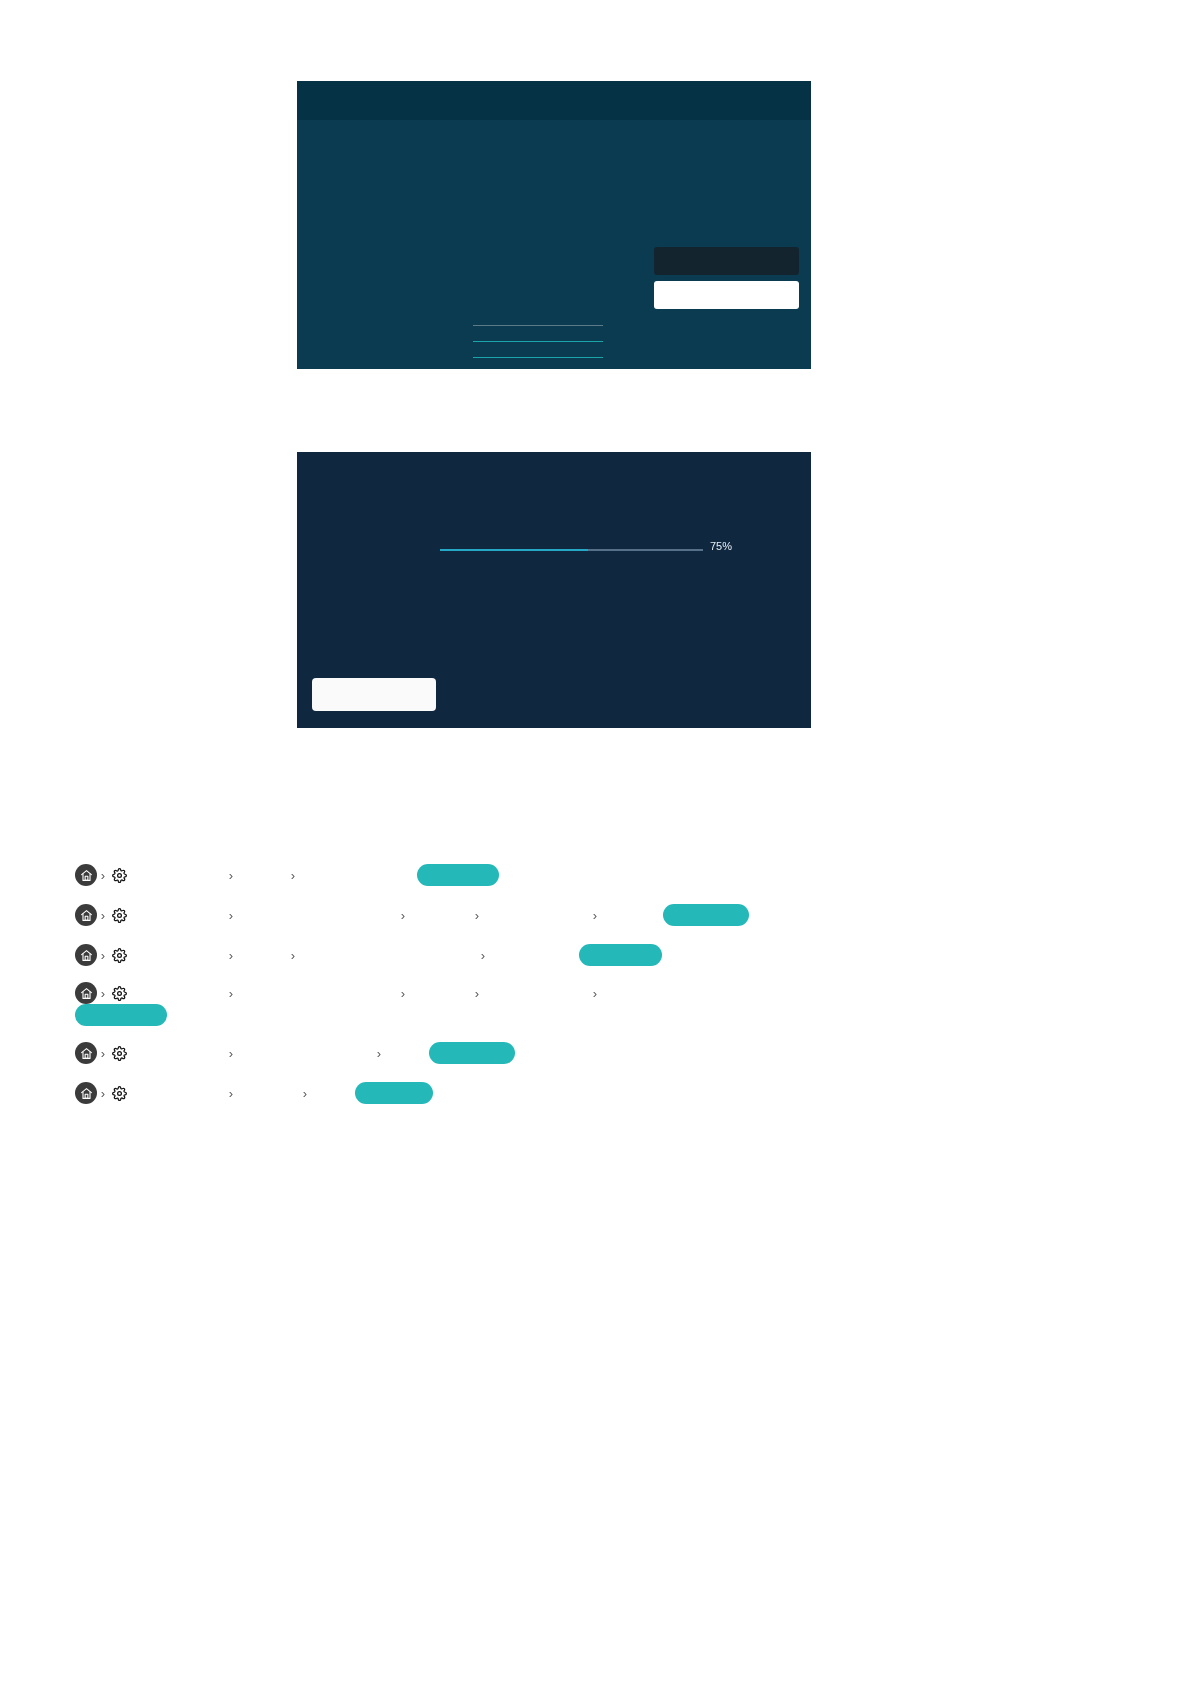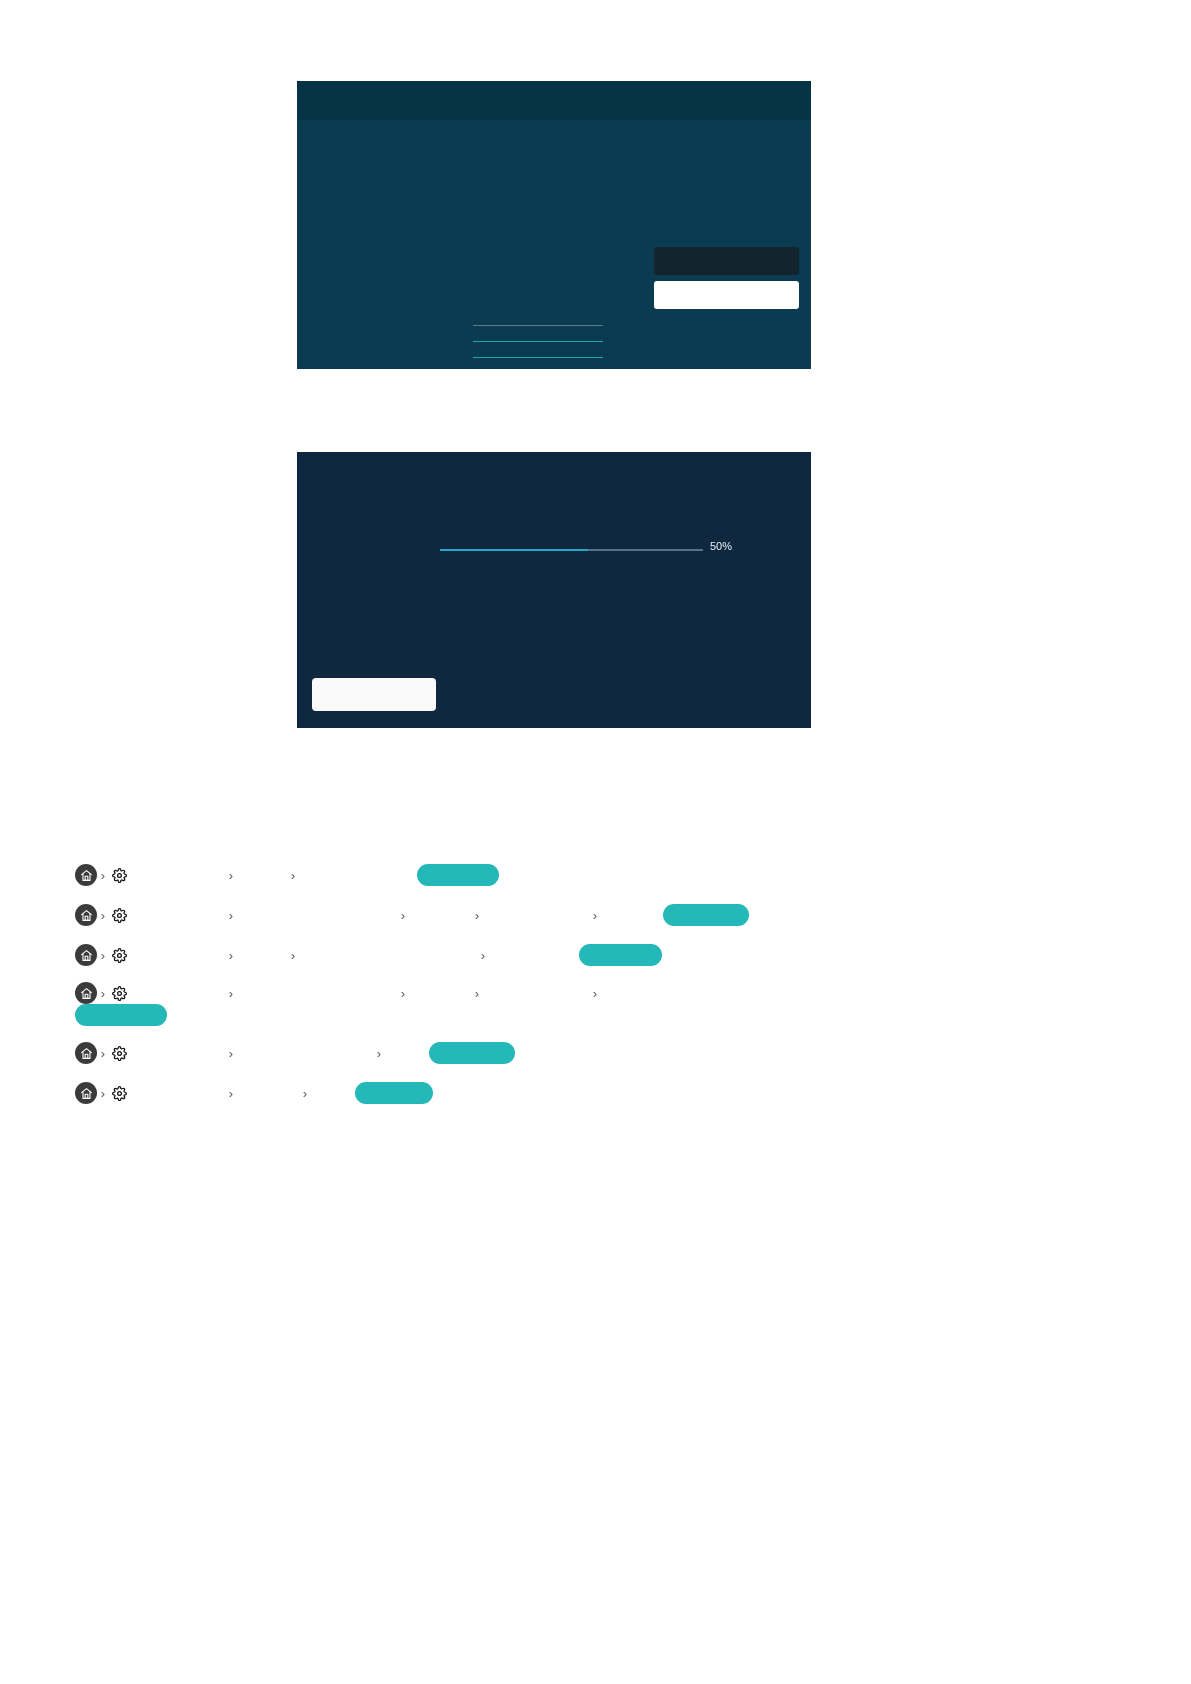--- a/index.html
+++ b/index.html
@@ -196,21 +196,21 @@
 
 <div class="fig" id="figure-two">
 
   <div class="ptitle blurtxt strong">
     &nbsp;&nbsp;&nbsp;&nbsp;&nbsp;&nbsp;&nbsp;&nbsp;&nbsp;&nbsp;&nbsp;&nbsp;&nbsp;&nbsp;&nbsp;&nbsp;&nbsp;&nbsp;&nbsp;&nbsp;&nbsp;&nbsp;&nbsp;&nbsp;
   </div>
 
   <div class="trackwrap">
     <div class="track"></div>
     <div class="fill"></div>
-    <div class="pct">50%</div>
+    <div class="pct">75%</div>
   </div>
 
   <div class="cancel">
     <span>&nbsp;&nbsp;&nbsp;&nbsp;&nbsp;&nbsp;&nbsp;&nbsp;&nbsp;&nbsp;&nbsp;&nbsp;</span>
   </div>
 
 </div>
 
 <div id="paths">
 

